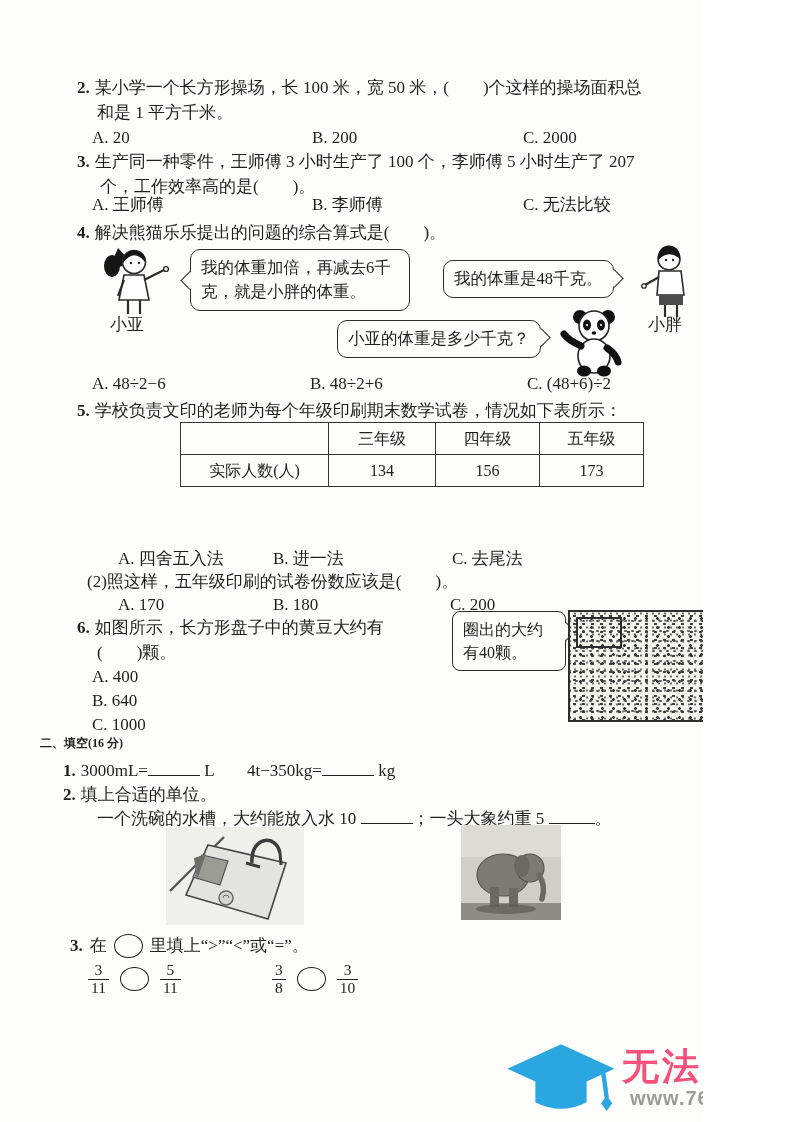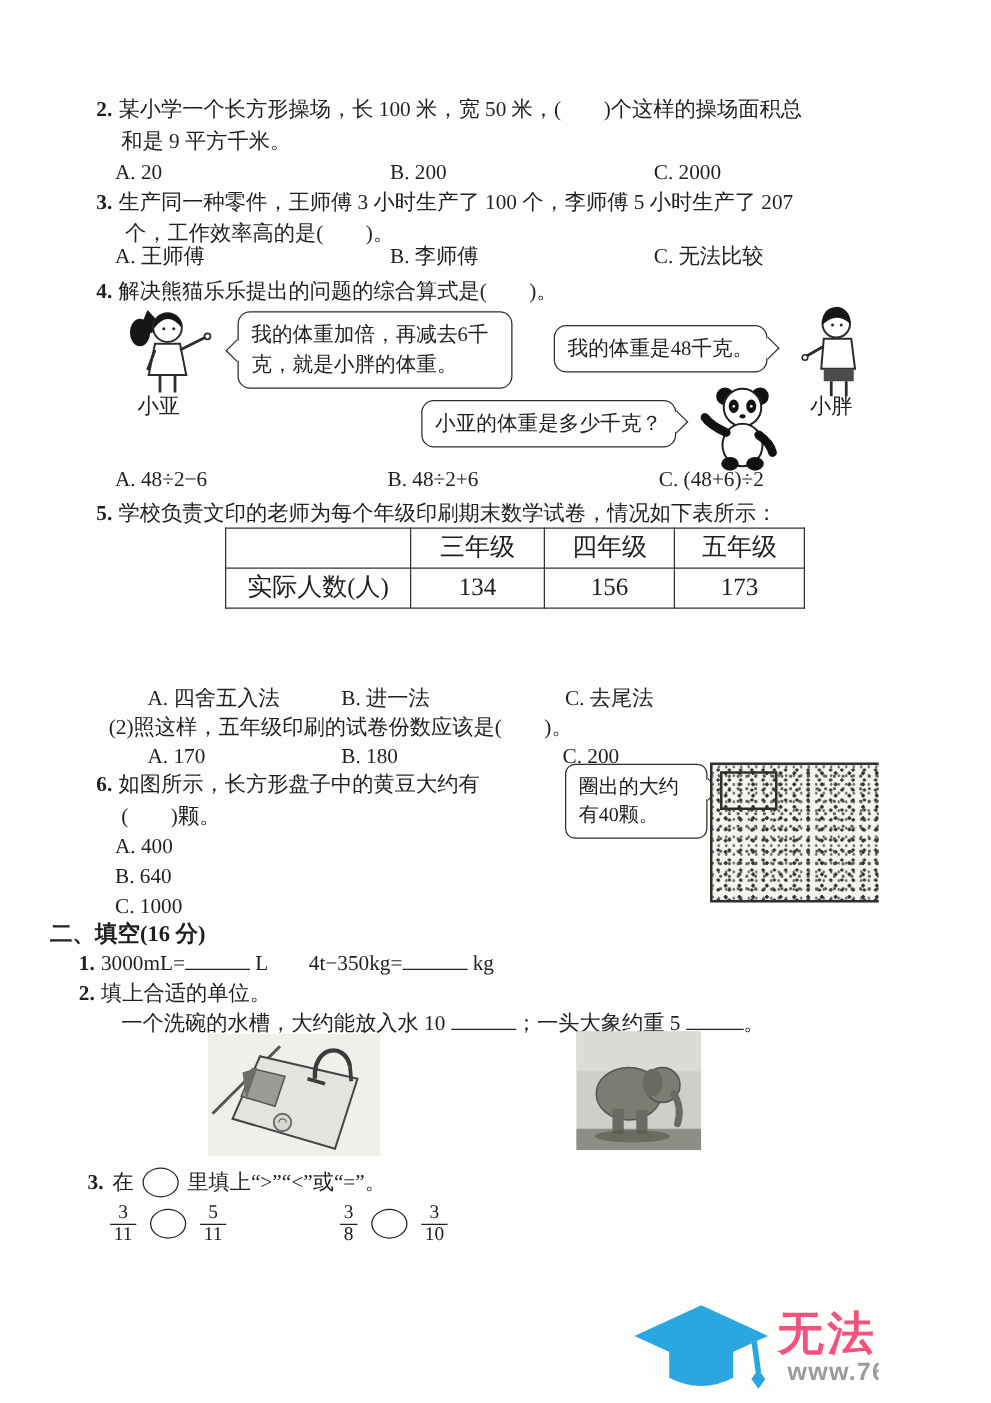--- a/index.html
+++ b/index.html
@@ -12,21 +12,21 @@
   .qnum{font-weight:bold;margin-right:5px;}
   
   .bubble{
     position:absolute;border:1.6px solid #2d2d2d;border-radius:10px;
     background:#fdfdfb;padding:6px 10px;font-size:16.5px;line-height:1.45;
   }
   .tail{position:absolute;width:12px;height:12px;background:#fdfdfb;transform:rotate(45deg);}
   .tail-left{left:-8px;border-left:1.6px solid #2d2d2d;border-bottom:1.6px solid #2d2d2d;}
   .tail-right{right:-8px;border-right:1.6px solid #2d2d2d;border-top:1.6px solid #2d2d2d;}
   
-  table.grid{border-collapse:collapse;font-size:20px;}
+  table.grid{border-collapse:collapse;font-size:16px;}
   table.grid td,table.grid th{
     border:1.4px solid #333;text-align:center;font-weight:normal;
     height:31px;padding:0 6px;
   }
   
   .beans{
     position:absolute;border:2px solid #2e2e2e;background-color:#f5f5f0;
     background-image:
       radial-gradient(circle,#3a3a3a 1.1px,transparent 1.5px),
       radial-gradient(circle,#555 1px,transparent 1.4px),
@@ -36,34 +36,34 @@
     background-position:0 0,3px 4px,5px 2px,2px 5px;
   }
   .beans-inner{position:absolute;left:6px;top:5px;width:42px;height:27px;border:2px solid #2e2e2e;}
   
   .blank{display:inline-block;border-bottom:1.3px solid #222;height:15px;vertical-align:baseline;}
   .cmp{display:inline-block;width:27px;height:22px;border:1.7px solid #222;border-radius:50%;vertical-align:middle;background:transparent;}
   .frac{display:inline-flex;flex-direction:column;align-items:center;font-size:15.5px;line-height:1.08;vertical-align:middle;}
   .frac .fd{border-top:1.5px solid #222;padding:0 3px;}
   .frac .fn{padding:0 3px;}
   .fracrow{position:absolute;display:flex;align-items:center;gap:11px;}
-  .heading{font-weight:bold;font-size:18px;}
+  .heading{font-weight:bold;font-size:12px;}
   
   .brand{font-family:"Liberation Sans","DejaVu Sans",sans-serif;font-weight:bold;color:#f4517c;font-size:37px;letter-spacing:3px;}
   .brandurl{font-family:"Liberation Sans","DejaVu Sans",sans-serif;font-weight:bold;color:#9b9b9b;font-size:20px;letter-spacing:1px;}
 </style>
 </head>
 <body>
 
 <div class="sheet">
 
   <div class="abs" style="left:77px;top:77px">
     <span class="qnum">2.</span><span>某小学一个长方形操场，长 100 米，宽 50 米，(　　)个这样的操场面积总</span>
   </div>
-  <div class="abs" style="left:97px;top:102px">和是 9 平方千米。</div>
+  <div class="abs" style="left:97px;top:102px">和是 1 平方千米。</div>
   <div class="abs" style="left:92px;top:127px">A. 20</div>
   <div class="abs" style="left:312px;top:127px">B. 200</div>
   <div class="abs" style="left:523px;top:127px">C. 2000</div>
 
   <div class="abs" style="left:77px;top:151px">
     <span class="qnum">3.</span><span>生产同一种零件，王师傅 3 小时生产了 100 个，李师傅 5 小时生产了 207</span>
   </div>
   <div class="abs" style="left:100px;top:176px">个，工作效率高的是(　　)。</div>
   <div class="abs" style="left:92px;top:194px">A. 王师傅</div>
   <div class="abs" style="left:312px;top:194px">B. 李师傅</div>

